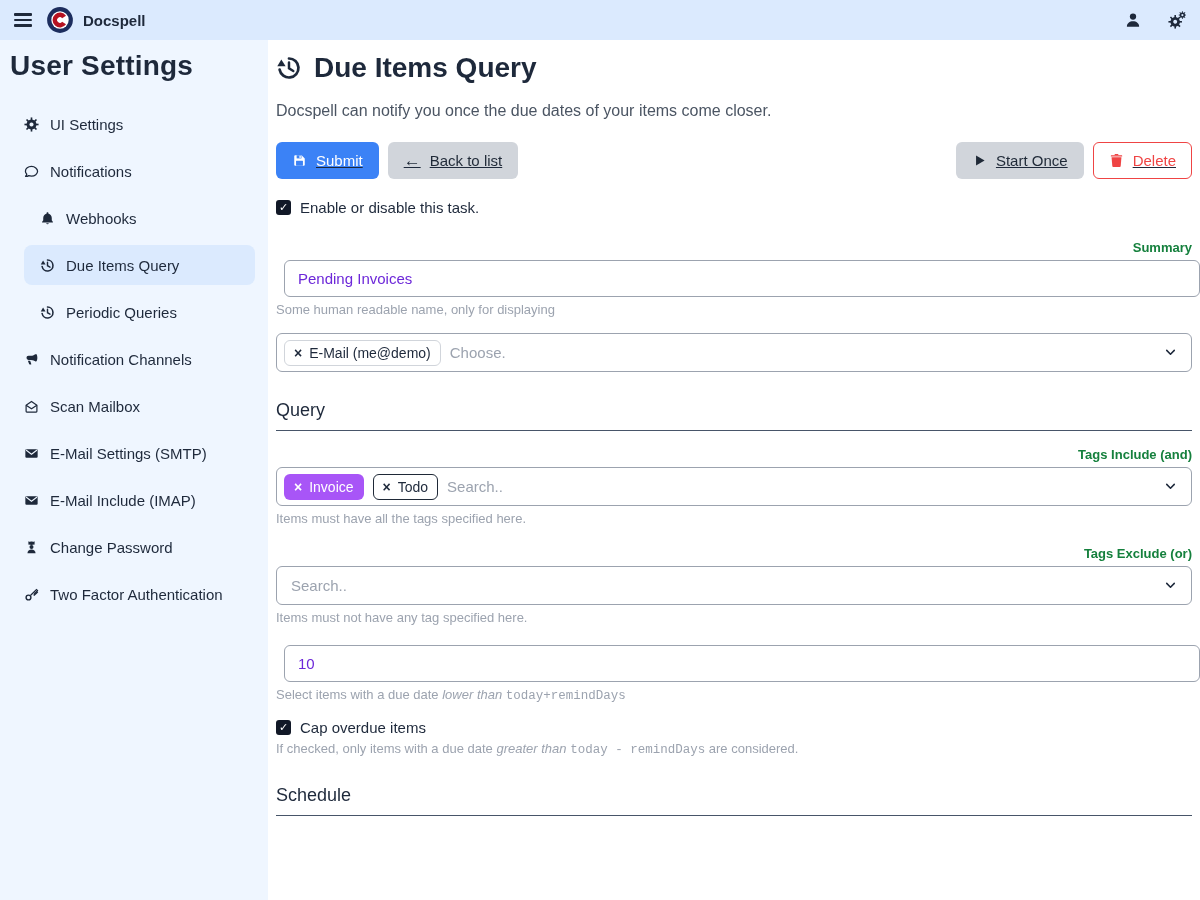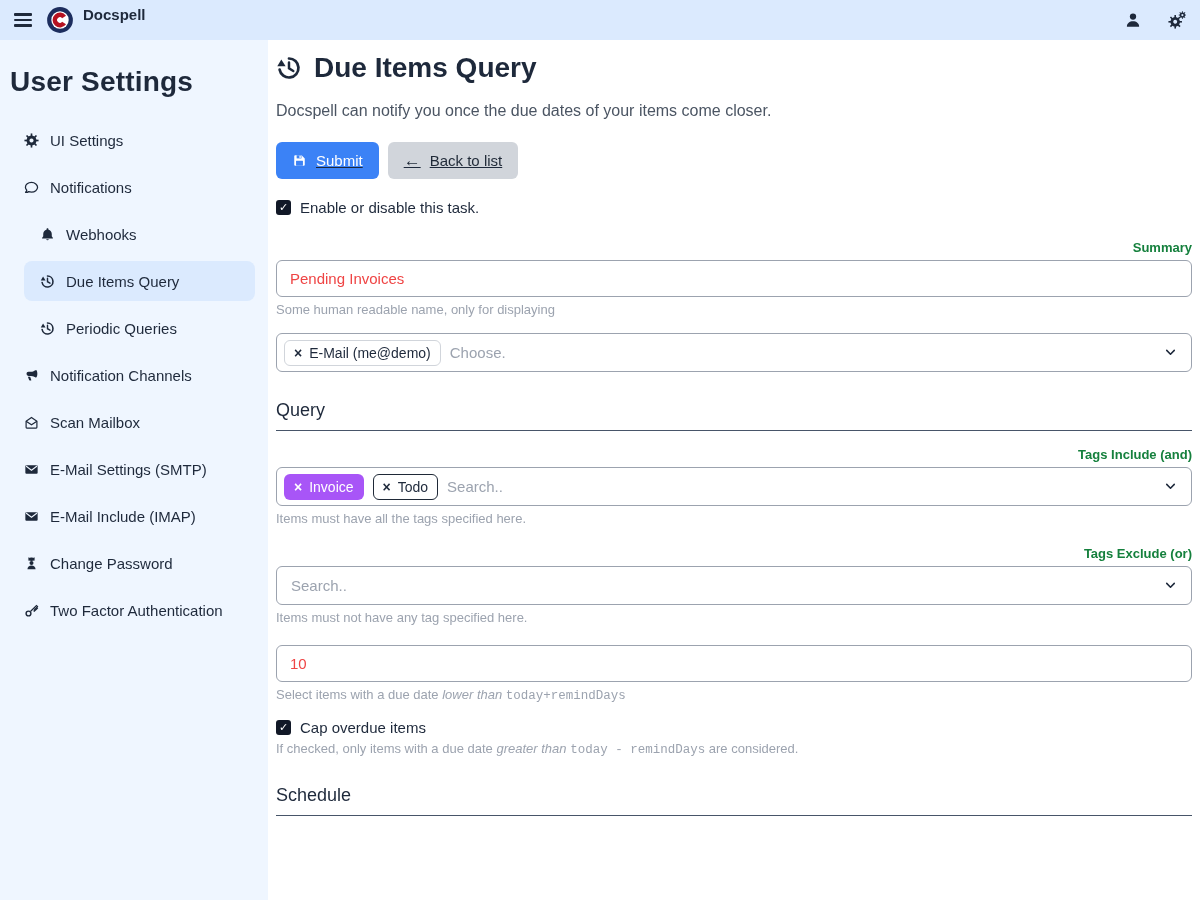--- a/index.html
+++ b/index.html
@@ -11,29 +11,29 @@
   svg { display:block; }
   .icn-s { width:16px; height:16px; fill:currentColor; }
 
   
   .navbar {
     height:40px; background:#dbeafe; display:flex; align-items:center;
     padding:0 14px; gap:14px;
   }
   .hamburger { width:18px; display:flex; flex-direction:column; gap:3px; cursor:pointer; }
   .hamburger span { height:2.5px; background:#1e293b; border-radius:1px; }
-  .brand { display:flex; align-items:flex-start; gap:9px; }
+  .brand { display:flex; align-items:center; gap:9px; }
   .brand .logo { width:28px; height:28px; }
   .brand .name { font-weight:bold; font-size:15px; color:#1e293b; }
   .nav-right { margin-left:auto; display:flex; align-items:center; gap:26px; }
   .nav-right .icn-s { width:18px; height:18px; color:#1e293b; }
 
   
   .shell { display:flex; height:860px; }
-  .sidebar { width:268px; background:#eff6ff; padding-top:24px; flex-shrink:0; }
+  .sidebar { width:268px; background:#eff6ff; padding-top:8px; flex-shrink:0; }
   .main { flex:1; background:#fff; padding:12px 8px 0 8px; overflow:hidden; }
 
   
   .side-title { font-size:28px; font-weight:bold; color:#1e293b; padding:2px 10px 0 10px; letter-spacing:.2px; }
   .side-nav { margin-top:22px; }
   .side-item {
     height:40px; display:flex; align-items:center; gap:11px;
     padding-left:24px; margin:0 13px 7px 0; border-radius:8px;
     font-size:15px; color:#1e293b; cursor:pointer;
   }
@@ -66,22 +66,22 @@
     width:15px; height:15px; background:#111827; border-radius:3px;
     display:flex; align-items:center; justify-content:center;
     color:#fff; font-size:11px; font-weight:bold; flex-shrink:0;
   }
 
   
   .field { margin-top:0; }
   .field-label { font-size:13px; font-weight:bold; color:#15803d; margin-bottom:5px;text-align:right; }
   .text-input {
     width:100%; height:37px; border:1px solid #9ca3af; border-radius:6px;
-    padding:0 13px; font-size:15px; color:#ef4444; background:#fff;
-    font-family:inherit; outline:none;
+    padding:0 13px; font-size:15px; color:#6d28d9; background:#fff;
+    font-family:inherit; outline:none;margin-left:8px;
   }
   .helper { font-size:13px; color:#9ca3af; margin-top:5px; }
   .helper em { font-style:italic; }
   .helper code { font-family:"Liberation Mono","DejaVu Sans Mono",monospace; font-size:12.5px; }
 
   .section-heading {
     font-size:18px; font-weight:400; color:#1e293b;
     border-bottom:1.5px solid #475569; padding-bottom:9px;
   }
 
@@ -299,20 +299,34 @@
       <div class="btn-group">
         <button class="btn primary">
           <svg class="icn-s">
               <use href="#i-floppy"></use>
             </svg>
           <span>Submit</span>
         </button>
         <button class="btn">
           <span class="arrow">←</span>
           <span>Back to list</span>
+        </button>
+      </div>
+      <div class="btn-group">
+        <button class="btn">
+          <svg class="icn-s">
+              <use href="#i-play"></use>
+            </svg>
+          <span>Start Once</span>
+        </button>
+        <button class="btn danger">
+          <svg class="icn-s">
+              <use href="#i-trash"></use>
+            </svg>
+          <span>Delete</span>
         </button>
       </div>
     </div>
 
     <div class="check-row mt20">
       <span class="checkbox">
           <span>✓</span>
         </span>
       <span>Enable or disable this task.</span>
     </div>

